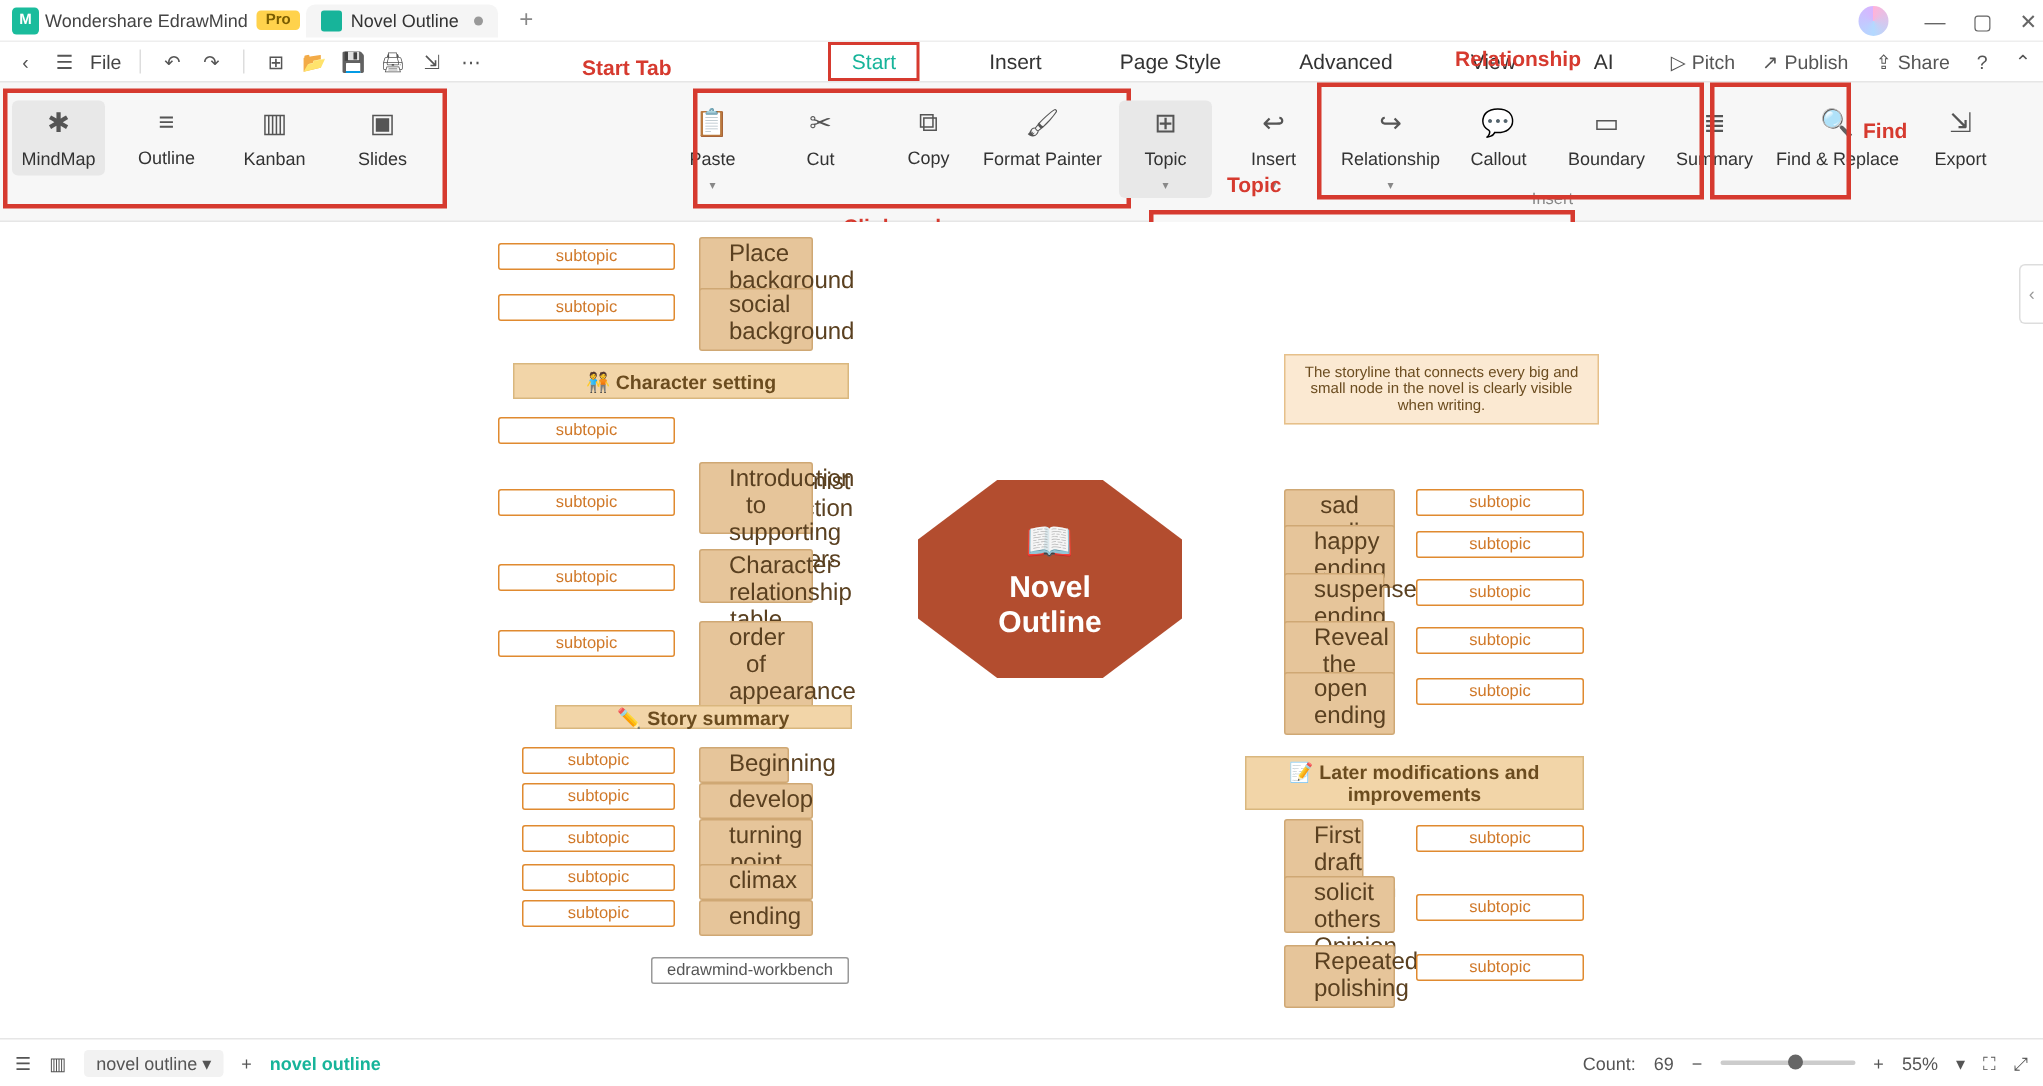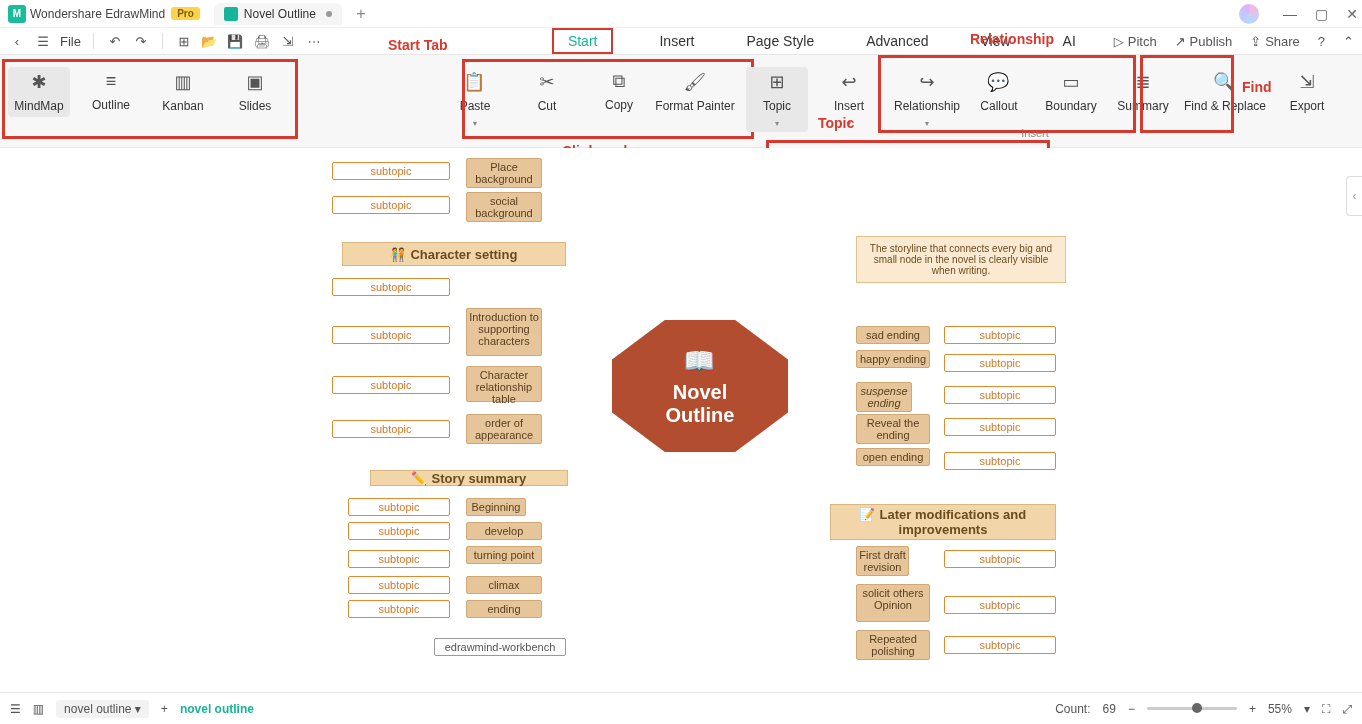--- a/index.html
+++ b/index.html
@@ -2,21 +2,21 @@
 <html><head>
 <meta charset="utf-8">
 <style>
 * { margin:0; padding:0; box-sizing:border-box; font-family:"Segoe UI",Arial,sans-serif; }
 body { width:1362px; height:724px; background:#fff; overflow:hidden; position:relative; font-size:12px; color:#333; }
 
 
 .titlebar { height:28px; display:flex; align-items:center; padding:0 4px; background:#fff; border-bottom:1px solid #eee; }
 .app-logo { width:18px; height:18px; background:#1abc9c; border-radius:3px; margin:0 4px; display:flex; align-items:center; justify-content:center; color:#fff; font-size:10px; font-weight:bold; }
 .app-name { font-size:12px; color:#444; margin-right:6px; }
-.pro-badge { background:#ffd24c; color:#7a5d00; font-size:10px; font-weight:bold; padding:1px 6px; border-radius:3px; margin-right:14px; }
+.pro-badge { background:#ffd24c; color:#7a5d00; font-size:10px; font-weight:bold; padding:1px 6px; border-radius:3px; margin-right:4px; }
 .tab-item { display:flex; align-items:center; gap:6px; padding:4px 10px; margin-right:8px; border-radius:6px 6px 0 0; font-size:12px; color:#333; }
 .tab-item.active { background:#f5f5f5; }
 .tab-ico { width:14px; height:14px; background:#17b49a; border-radius:2px; display:inline-block; }
 .tab-dirty { width:6px; height:6px; background:#999; border-radius:50%; margin-left:4px; }
 .tab-add { width:22px; height:22px; display:flex; align-items:center; justify-content:center; color:#888; font-size:16px; }
 .win-btns { margin-left:auto; display:flex; gap:18px; align-items:center; color:#666; font-size:14px; }
 .avatar { width:20px; height:20px; border-radius:50%; background:conic-gradient(#ffb3d9,#b3d9ff,#d9b3ff); margin-right:6px; }
 
 
 .quickbar { height:26px; display:flex; align-items:center; gap:8px; padding:0 8px; font-size:13px; color:#444; }
@@ -44,21 +44,21 @@
 
 
 .popout { position:absolute; top:140px; left:766px; width:284px; height:80px; background:#f7f7f7; border:3px solid #d63a2f; display:flex; align-items:flex-start; padding-top:6px; }
 .popout .rb-btn { width:60px; }
 .popout .rb-btn.w2 { width:76px; }
 .popout .rb-sub { bottom:2px; }
 
 
 .canvas { position:absolute; top:148px; left:0; right:0; bottom:32px; background:#fff; overflow:hidden; }
 .node-branch { position:absolute; background:#f2d5a8; border:1px solid #d9b77e; padding:4px 12px; font-size:13px; font-weight:bold; color:#6b4c1f; text-align:center; display:flex; align-items:center; justify-content:center; }
-.node-sub { position:absolute; background:#e6c59a; border:1px solid #cfa874; padding:2px 2px; font-size:11px; color:#5a4020; text-align:center; border-radius:2px; }
+.node-sub { position:absolute; background:#e6c59a; border:1px solid #cfa874; padding:2px 19px; font-size:16px; color:#5a4020; text-align:center; border-radius:2px; }
 .node-leaf { position:absolute; background:#fff; border:1px solid #e08a2f; padding:2px 6px; font-size:11px; color:#d07828; text-align:center; border-radius:2px; }
 .node-central { position:absolute; width:176px; height:132px; left:612px; top:172px; background:#b34d2f; color:#fff; display:flex; flex-direction:column; align-items:center; justify-content:center; font-size:20px; font-weight:bold; border-radius:12px; clip-path:polygon(30% 0,70% 0,100% 30%,100% 70%,70% 100%,30% 100%,0 70%,0 30%); }
 .node-central .book { font-size:26px; margin-bottom:4px; }
 .desc-box { position:absolute; background:#fbe9d2; border:1px solid #e6c08a; padding:6px 8px; font-size:10px; color:#6b4c1f; width:210px; text-align:center; }
 
 
 .status { position:absolute; bottom:0; left:0; right:0; height:32px; border-top:1px solid #e6e6e6; background:#fff; display:flex; align-items:center; padding:0 10px; font-size:12px; color:#555; gap:12px; }
 .status .spacer2 { flex:1; }
 .zoom-track { width:90px; height:3px; background:#ccc; border-radius:2px; position:relative; }
 .zoom-knob { position:absolute; top:-4px; left:50%; width:10px; height:10px; background:#666; border-radius:50%; }
@@ -275,21 +275,21 @@
   <div class="node-sub" style="left:466px;top:452px;width:76px;">ending</div>
   <div class="node-leaf" style="left:348px;top:452px;width:102px;">subtopic</div>
   <div class="node-leaf" style="left:434px;top:490px;width:132px;border-color:#999;color:#555;">edrawmind-workbench</div>
 
   <div class="desc-box" style="left:856px;top:88px;">The storyline that connects every big and small node in the novel is clearly visible when writing.</div>
 
   <div class="node-sub" style="left:856px;top:178px;width:74px;">sad ending</div>
   <div class="node-leaf" style="left:944px;top:178px;width:112px;">subtopic</div>
   <div class="node-sub" style="left:856px;top:202px;width:74px;">happy ending</div>
   <div class="node-leaf" style="left:944px;top:206px;width:112px;">subtopic</div>
-  <div class="node-sub" style="left:856px;top:234px;width:56px;font-style:italic;">suspense ending</div>
+  <div class="node-sub" style="left:856px;top:234px;width:67px;">suspense ending</div>
   <div class="node-leaf" style="left:944px;top:238px;width:112px;">subtopic</div>
   <div class="node-sub" style="left:856px;top:266px;width:74px;">Reveal the ending</div>
   <div class="node-leaf" style="left:944px;top:270px;width:112px;">subtopic</div>
   <div class="node-sub" style="left:856px;top:300px;width:74px;">open ending</div>
   <div class="node-leaf" style="left:944px;top:304px;width:112px;">subtopic</div>
 
   <div class="node-branch" style="left:830px;top:356px;width:226px;height:36px;">📝 Later modifications and improvements</div>
   <div class="node-sub" style="left:856px;top:398px;width:53px;">First draft revision</div>
   <div class="node-leaf" style="left:944px;top:402px;width:112px;">subtopic</div>
   <div class="node-sub" style="left:856px;top:436px;width:74px;height:38px;">solicit others Opinion</div>

